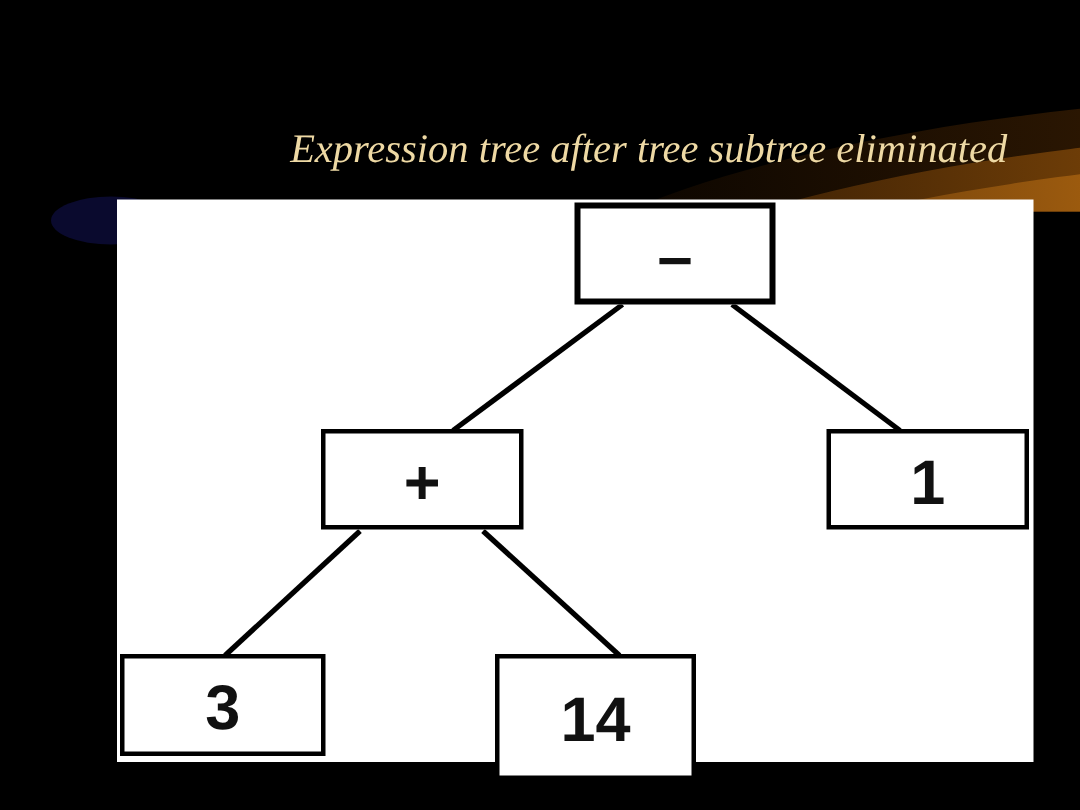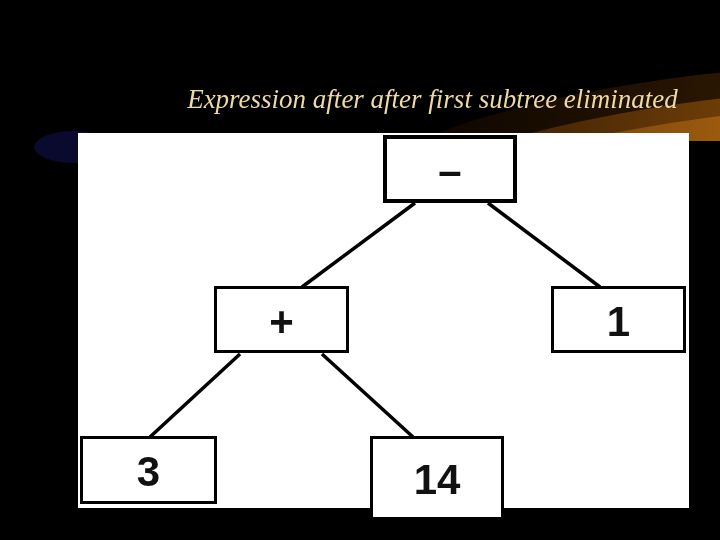--- a/index.html
+++ b/index.html
@@ -56,21 +56,21 @@
     box-sizing: border-box;
     font-weight: bold;
     font-size: 42px;
     color: #111111;
     font-family: "Liberation Sans", sans-serif;
   }
   .node-root     { left: 383px; top: 135px; width: 134px; height: 68px; border-width: 4px; }
   .node-plus     { left: 214px; top: 286px; width: 135px; height: 67px; }
   .node-one      { left: 551px; top: 286px; width: 135px; height: 67px; }
   .node-three    { left:  80px; top: 436px; width: 137px; height: 68px; }
-  .node-fourteen { left: 370px; top: 436px; width: 134px; height: 84px; }
+  .node-fourteen { left: 330px; top: 436px; width: 134px; height: 84px; }
   .node .label { transform: translateY(2px); }
 </style>
 </head>
 <body>
 
 <div class="slide">
 
   <svg class="header-art" width="720" height="540" viewBox="0 0 720 540">
     <defs>
       <clipPath id="headerClip">
@@ -93,21 +93,21 @@
       </linearGradient>
     </defs>
     <g clip-path="url(#headerClip)">
       <ellipse cx="730" cy="160" rx="380" ry="88" fill="url(#gradA)" transform="rotate(-6 730 160)"></ellipse>
       <ellipse cx="755" cy="163" rx="350" ry="68" fill="url(#gradB)" transform="rotate(-6 755 163)"></ellipse>
       <ellipse cx="775" cy="162" rx="332" ry="52" fill="url(#gradC)" transform="rotate(-6 775 162)"></ellipse>
     </g>
     <ellipse cx="74" cy="147" rx="40" ry="16" fill="#0a0a2e"></ellipse>
   </svg>
 
-  <div class="slide-title">Expression after after first subtree eliminated</div>
+  <div class="slide-title">Expression tree after tree subtree eliminated</div>
 
   <div class="panel"></div>
 
   <svg class="edges-layer" width="720" height="540" viewBox="0 0 720 540">
     <line x1="415" y1="203" x2="302" y2="287" stroke="#000" stroke-width="3.5"></line>
     <line x1="488" y1="203" x2="600" y2="287" stroke="#000" stroke-width="3.5"></line>
     <line x1="240" y1="354" x2="150" y2="437" stroke="#000" stroke-width="3.5"></line>
     <line x1="322" y1="354" x2="413" y2="437" stroke="#000" stroke-width="3.5"></line>
   </svg>
 

